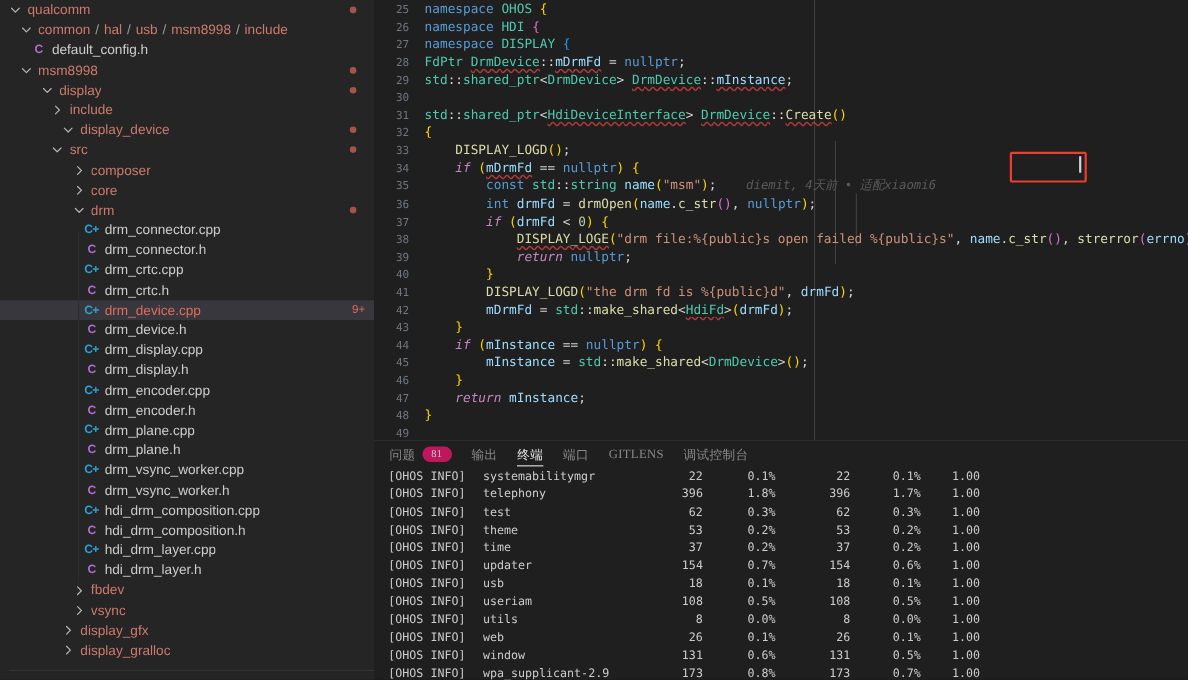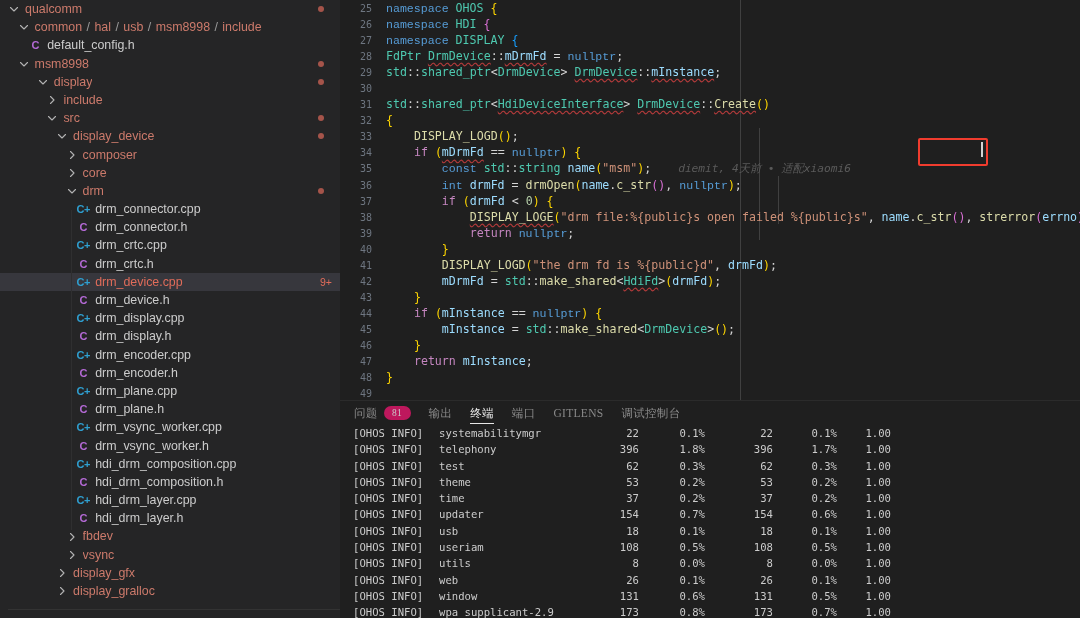--- a/index.html
+++ b/index.html
@@ -65,22 +65,22 @@
     font-size:11.6px;
   }
   .cline{
     position:relative;height:16.05px;line-height:16.05px;white-space:pre;
   }
   .lnum{
     display:inline-block;width:32px;text-align:right;color:#6e7681;
     margin-right:14px;font-size:10px;
   }
   .code{display:inline;}
-  .kw{color:#c586c0;}       
-  .kw2{color:#569cd6;font-family:Liberation Mono, monospace;}      
+  .kw{color:#c586c0;font-style:italic;}       
+  .kw2{color:#569cd6;}      
   .ns{color:#4ec9b0;}       
   .fn{color:#dcdcaa;}       
   .str{color:#ce9178;}      
   .num{color:#b5cea8;}
   .var{color:#9cdcfe;}
   .pl{color:#d4d4d4;}
   .br1{color:#ffd700;}
   .br2{color:#da70d6;}
   .br3{color:#179fff;}
   .squig{
@@ -191,39 +191,39 @@
           <div style="width: 46.4px; flex: 0 0 auto;"></div>
           <span class="twist">
             <svg width="10" height="10" viewBox="0 0 10 10">
               <path d="M3.5 1.5 L7 5 L3.5 8.5" fill="none" stroke="#b3b3b3" stroke-width="1.1" stroke-linecap="round" stroke-linejoin="round"></path>
             </svg>
           </span>
           <span style="width: 5px;"></span>
           <span class="tlabel folder">include</span>
         </div>
         <div class="trow">
+          <div style="width: 56px; flex: 0 0 auto;"></div>
+          <span class="twist">
+            <svg width="10" height="10" viewBox="0 0 10 10">
+              <path d="M1.5 3.5 L5 7 L8.5 3.5" fill="none" stroke="#b3b3b3" stroke-width="1.1" stroke-linecap="round" stroke-linejoin="round"></path>
+            </svg>
+          </span>
+          <span style="width: 5px;"></span>
+          <span class="tlabel folder">display_device</span>
+          <span class="dot"></span>
+        </div>
+        <div class="trow">
           <div style="width: 46.4px; flex: 0 0 auto;"></div>
           <span class="twist">
             <svg width="10" height="10" viewBox="0 0 10 10">
               <path d="M1.5 3.5 L5 7 L8.5 3.5" fill="none" stroke="#b3b3b3" stroke-width="1.1" stroke-linecap="round" stroke-linejoin="round"></path>
             </svg>
           </span>
           <span style="width: 5px;"></span>
           <span class="tlabel folder">src</span>
-          <span class="dot"></span>
-        </div>
-        <div class="trow">
-          <div style="width: 56px; flex: 0 0 auto;"></div>
-          <span class="twist">
-            <svg width="10" height="10" viewBox="0 0 10 10">
-              <path d="M1.5 3.5 L5 7 L8.5 3.5" fill="none" stroke="#b3b3b3" stroke-width="1.1" stroke-linecap="round" stroke-linejoin="round"></path>
-            </svg>
-          </span>
-          <span style="width: 5px;"></span>
-          <span class="tlabel folder">display_device</span>
           <span class="dot"></span>
         </div>
         <div class="trow">
           <div style="width: 65.6px; flex: 0 0 auto;"></div>
           <span class="twist">
             <svg width="10" height="10" viewBox="0 0 10 10">
               <path d="M3.5 1.5 L7 5 L3.5 8.5" fill="none" stroke="#b3b3b3" stroke-width="1.1" stroke-linecap="round" stroke-linejoin="round"></path>
             </svg>
           </span>
           <span style="width: 5px;"></span>

